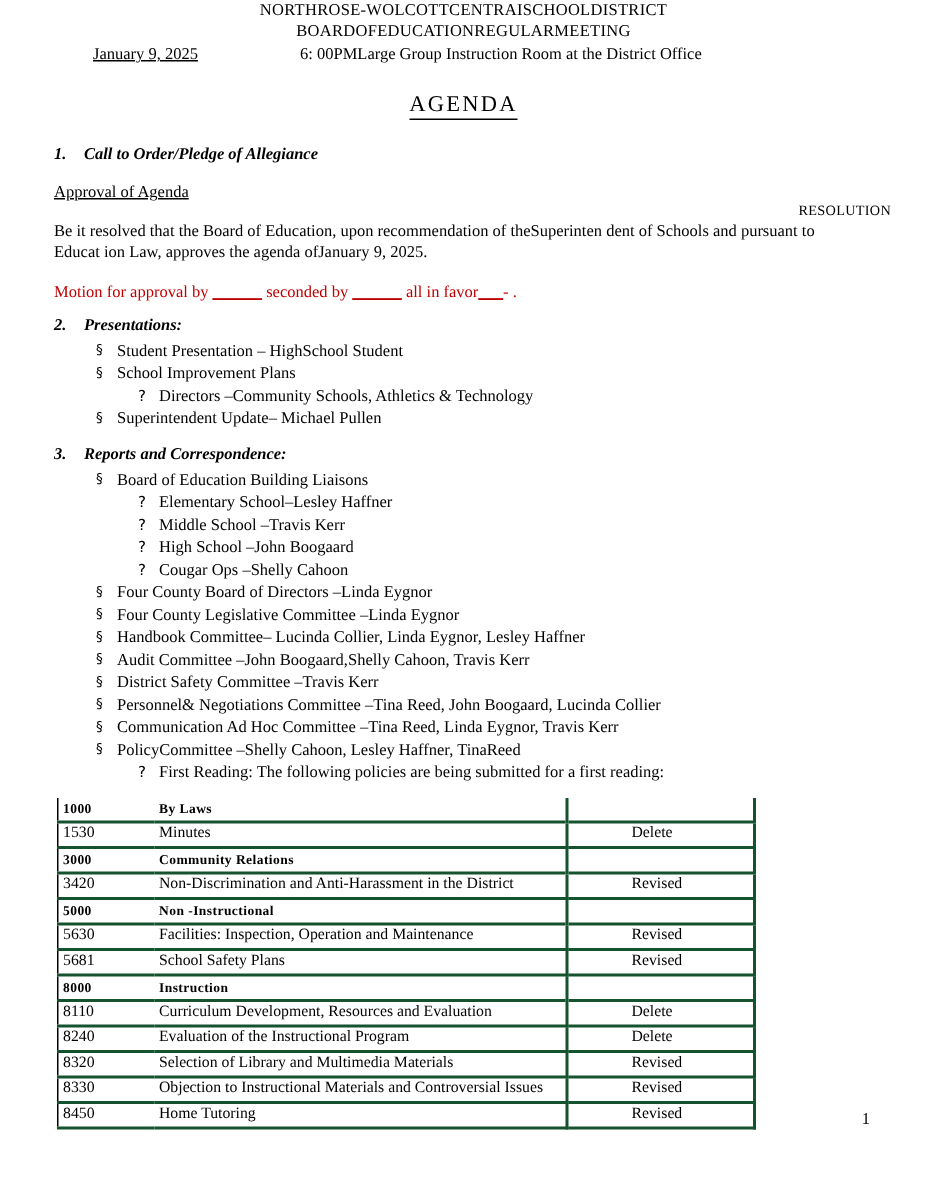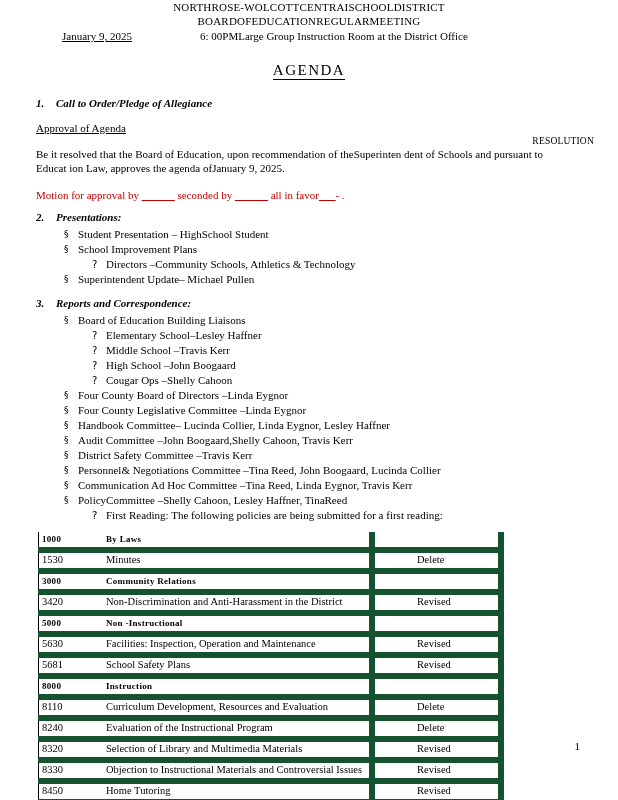--- a/index.html
+++ b/index.html
@@ -134,21 +134,21 @@
     font-size: 10px;
   }
   table.policy {
     border-collapse: collapse;
     margin-top: 9px;
     margin-left: 2px;
     width: 466px;
     font-size: 10.5px;
   }
   table.policy td {
-    border: 6px solid #14532d;
+    border: 2px solid #14532d;
     padding: 0px 3px 0px 3px;
     height: 15px;
     line-height: 14px;
     vertical-align: top;
   }
   table.policy td.code {
     width: 58px;
     border-right: none;
     border-left: 1px solid #000;
   }

